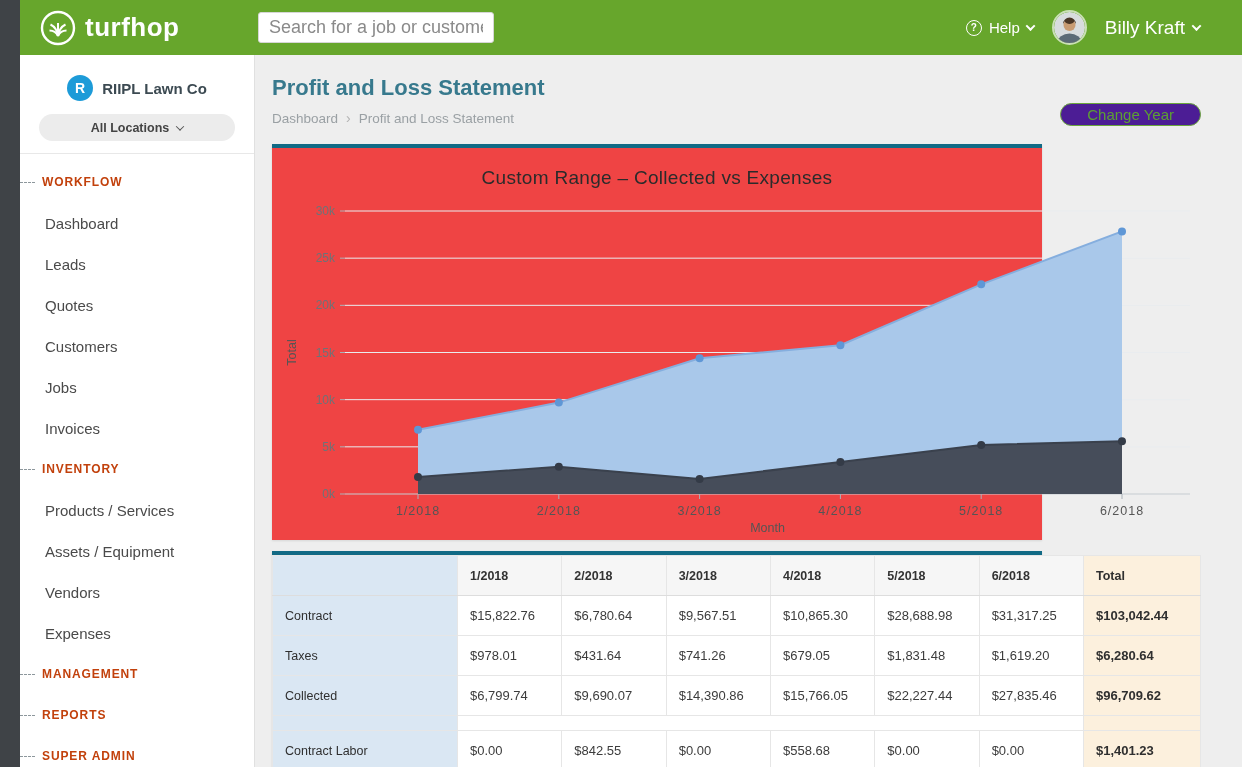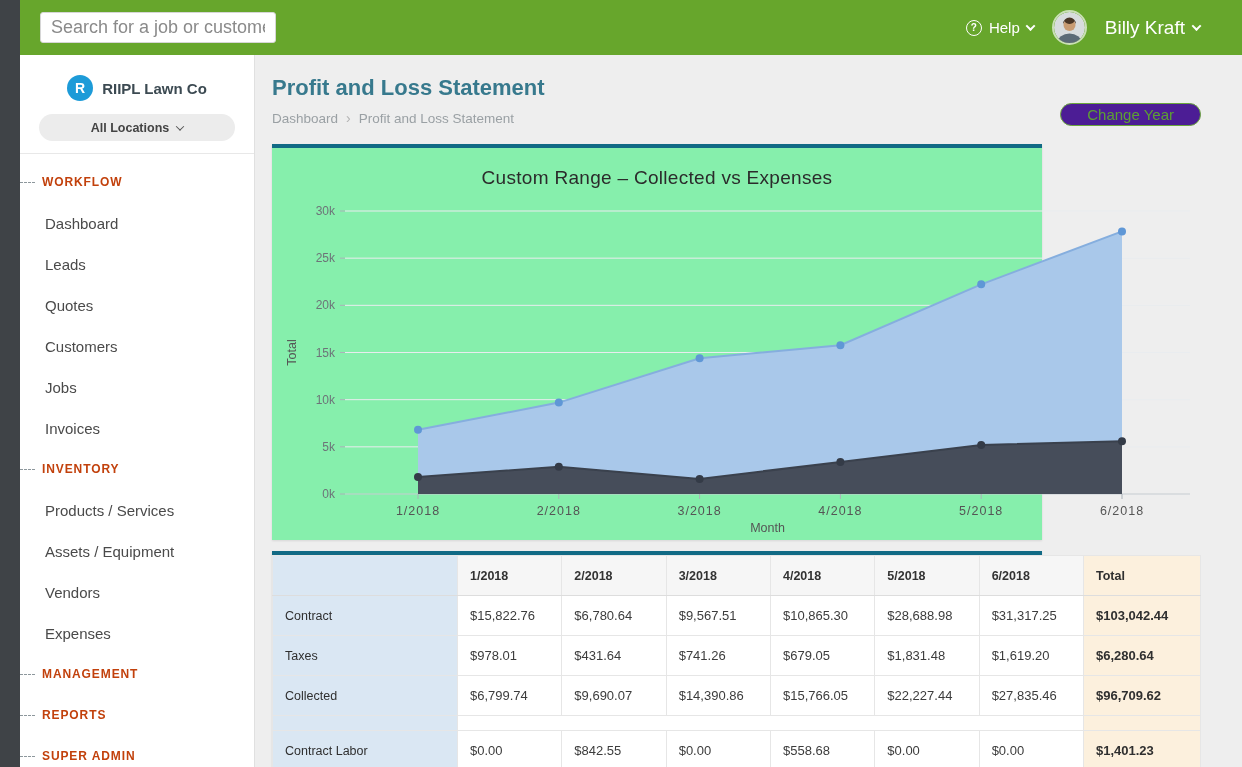--- a/index.html
+++ b/index.html
@@ -44,21 +44,21 @@
 
   
   .main { flex:1; min-width:0; background:#eeeeee; padding:0 41px 0 17px; overflow:hidden; }
   .page-header { display:flex; align-items:flex-end; justify-content:space-between; padding-top:20px; }
   .page-title { font-size:22px; font-weight:bold; color:#37798d; }
   .breadcrumb { margin-top:9px; font-size:13.5px; color:#9aa0a4; display:flex; align-items:center; gap:8px; }
   .breadcrumb .crumb-link { cursor:pointer; }
   .breadcrumb .sep { color:#b3b3b3; font-size:14px; }
   .change-year-btn { height:23px; padding:0 26px; border-radius:20px; border:1px solid #6aa63b; background:#4c1d95; color:#5da033; font-size:15px; font-family:"Liberation Sans",sans-serif; cursor:pointer; }
 
-  .card { background:#86efac; border-top:4px solid #116a85; box-shadow:0 1px 2px rgba(0,0,0,.1); width:770px; }
+  .card { background:#ef4444; border-top:4px solid #116a85; box-shadow:0 1px 2px rgba(0,0,0,.1); width:770px; }
   .chart-card { margin-top:18px; padding-bottom:2px; }
   .chart-title { text-align:center; font-size:19px; color:#2b2b2b; padding:19px 0 4px; letter-spacing:.3px; }
   .chart-svg { display:block; width:929px; height:345px; }
   .chart-svg text { font-family:"Liberation Sans",sans-serif; }
   .chart-svg .tick  { font-size:12px;  fill:#6d7378; }
   .chart-svg .xtick { font-size:12.5px; fill:#555; letter-spacing:1px; }
   .chart-svg .axis  { font-size:12.5px; fill:#555; }
 
   
   .table-card { margin-top:11px; }
@@ -72,20 +72,31 @@
   tr.spacer td.col-label, tr.spacer td.col-total { border-left:1px solid #e6e6e6; border-right:1px solid #e6e6e6; }
 </style>
 </head>
 <body>
 
 <div class="edge-strip"></div>
 
 <div class="app">
 
   <div class="topbar">
+    <div class="brand">
+      <svg class="brand-icon" viewBox="0 0 36 36">
+        <circle cx="18" cy="18" r="16" fill="none" stroke="#fff" stroke-width="2.4"></circle>
+        <path d="M18 26 V13" stroke="#fff" stroke-width="2" fill="none"></path>
+        <path d="M18 26 C17 19 13.5 16 10.5 14.5" stroke="#fff" stroke-width="2" fill="none"></path>
+        <path d="M18 26 C19 19 22.5 16 25.5 14.5" stroke="#fff" stroke-width="2" fill="none"></path>
+        <path d="M18 26 C16 21.5 12.5 20.5 9.5 20.5" stroke="#fff" stroke-width="2" fill="none"></path>
+        <path d="M18 26 C20 21.5 23.5 20.5 26.5 20.5" stroke="#fff" stroke-width="2" fill="none"></path>
+      </svg>
+      <span class="brand-text">turfhop</span>
+    </div>
     <input class="search-input" type="text" placeholder="Search for a job or customer..." style="">
     <div class="topbar-right">
       <div class="help-group">
         <span class="help-circle">?</span>
         <span>Help</span>
         <span class="chev"></span>
       </div>
       <div class="avatar">
         <svg viewBox="0 0 36 36">
           <circle cx="18" cy="18" r="18" fill="#d8dcde"></circle>

